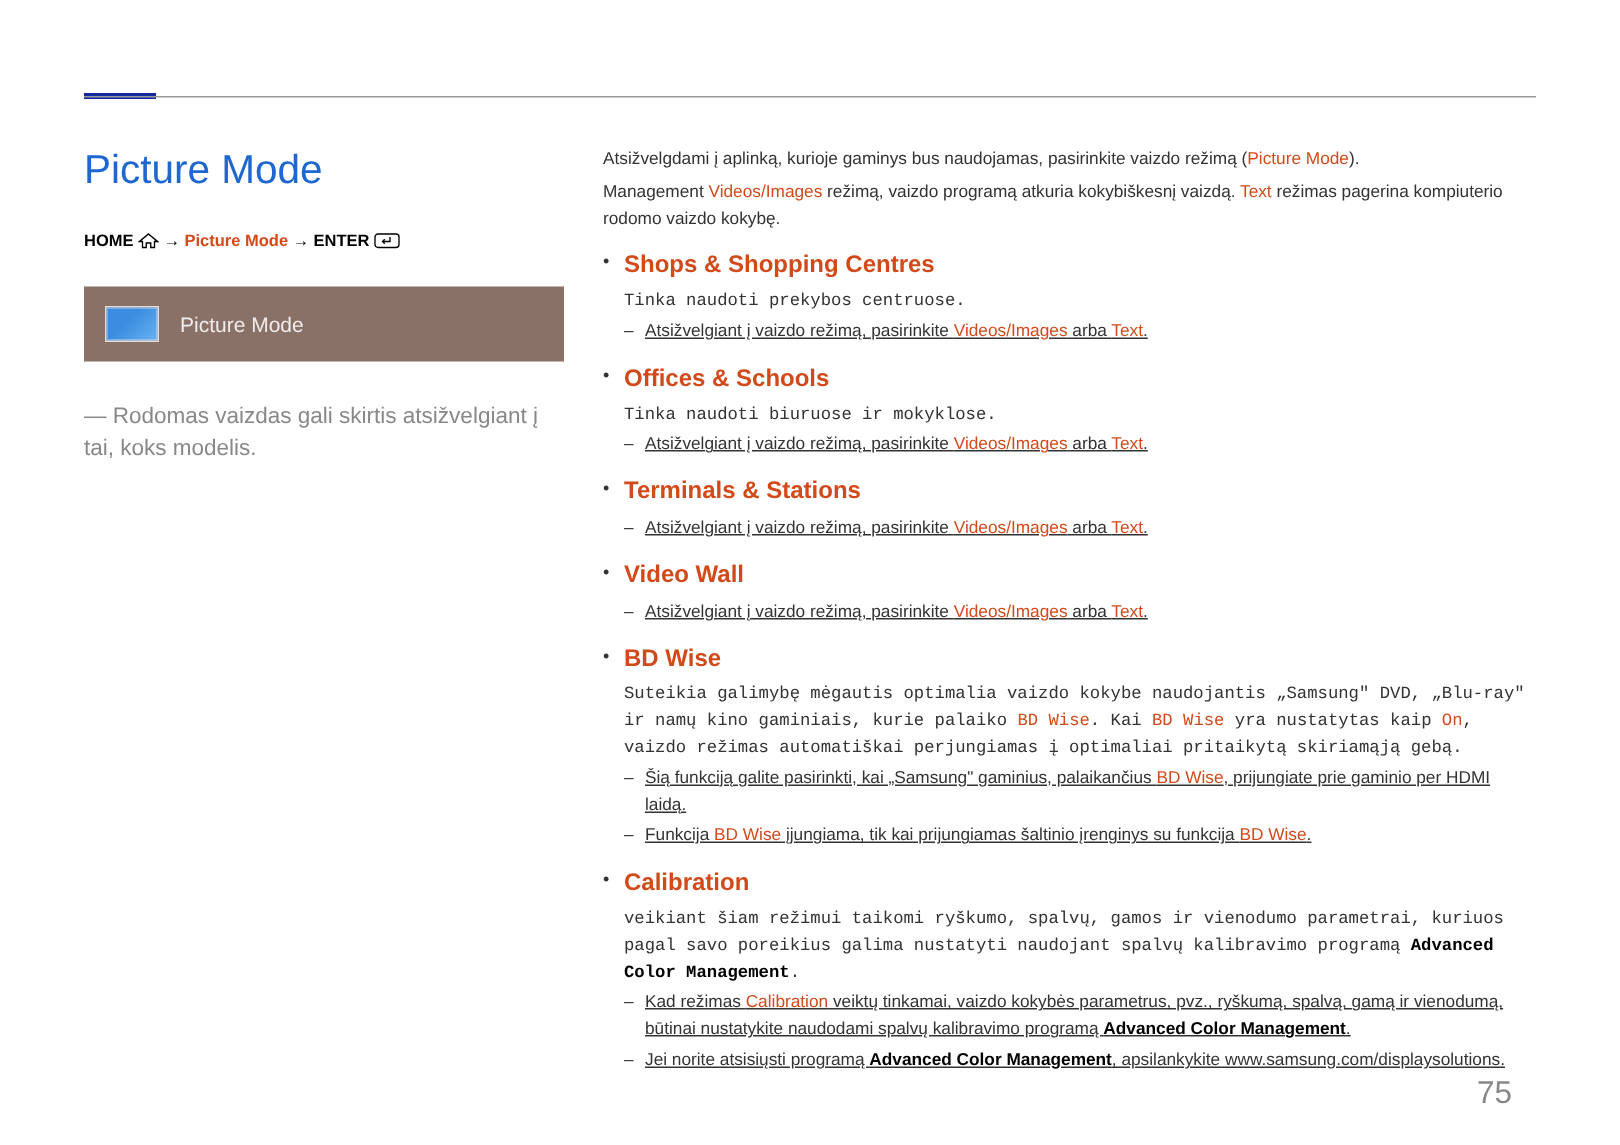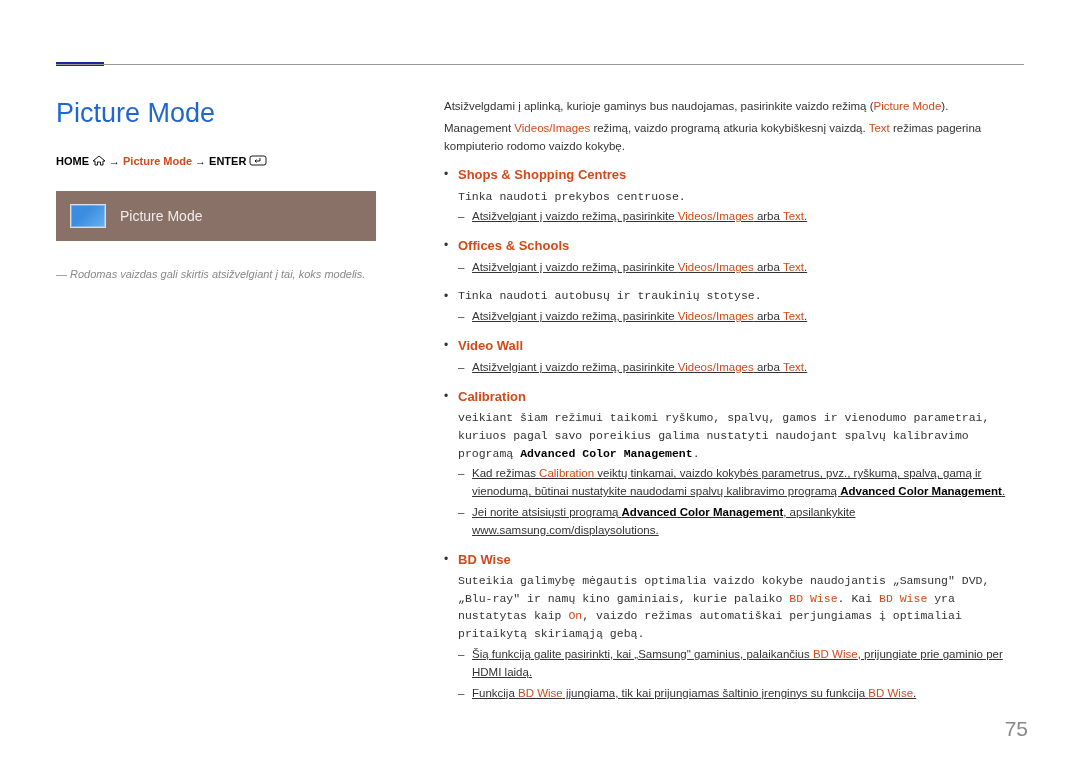--- a/index.html
+++ b/index.html
@@ -23,21 +23,20 @@
   .blue-tab {
     position: absolute;
     top: 62px;
     left: 56px;
     width: 48px;
     height: 4px;
     background: #1428a0;
   }
   .content {
     display: flex;
-    gap: 42px;
     margin-top: 48px;
   }
   .left-col {
     width: 320px;
     flex-shrink: 0;
   }
   .right-col {
     flex: 1;
     font-size: 11.5px;
     line-height: 1.55;
@@ -79,24 +78,23 @@
     background: linear-gradient(135deg, #3a8de0 40%, #6ab0f0 100%);
     border: 1px solid #ddd;
     box-shadow: inset 0 0 0 1px rgba(255,255,255,0.3);
   }
   .pm-bar-text {
     color: #f0eceb;
     font-size: 14px;
     font-weight: 400;
   }
   .note {
-    font-size: 11px;
+    font-size: 15px;
     color: #888;
     line-height: 1.4;
-    font-style: italic;
   }
   .hl { color: #d24a1a; }
   .bold { font-weight: bold; color: #000; }
   .right-col p { margin-bottom: 4px; }
   .bullet-list { list-style: none; }
   .bullet-list > li {
     position: relative;
     padding-left: 14px;
     margin-top: 10px;
   }
@@ -104,21 +102,21 @@
     content: "•";
     position: absolute;
     left: 0;
     top: 0;
     color: #333;
     font-size: 12px;
   }
   .bullet-list > li > .item-title {
     color: #d24a1a;
     font-weight: bold;
-    font-size: 13px;
+    font-size: 16px;
     display: block;
     margin-bottom: 2px;
   }
   .bullet-list > li > p {
     margin-bottom: 3px;
     font-family: Liberation Mono, monospace;
   }
   .sub-list { list-style: none; }
   .sub-list > li {
     position: relative;
@@ -129,21 +127,21 @@
   .sub-list > li::before {
     content: "–";
     position: absolute;
     left: 0;
     top: 0;
     color: #333;
   }
   .page-num {
     position: absolute;
     bottom: 22px;
-    right: 52px;
+    right: 72px;
     font-size: 21px;
     color: #888;
     font-weight: 300;
   }
   .arrow { font-size: 11px; }
 </style>
 </head>
 <body>
 
 <div class="blue-tab"></div>
@@ -194,54 +192,55 @@
       <li>
         <span class="item-title">Shops &amp; Shopping Centres</span>
         <p>Tinka naudoti prekybos centruose.</p>
         <ul class="sub-list">
           <li><span>Atsižvelgiant į vaizdo režimą, pasirinkite </span><span class="hl">Videos/Images</span><span> arba </span><span class="hl">Text</span><span>.</span></li>
         </ul>
       </li>
 
       <li>
         <span class="item-title">Offices &amp; Schools</span>
-        <ul class="sub-list">
-          <li><span>Atsižvelgiant į vaizdo režimą, pasirinkite </span><span class="hl">Videos/Images</span><span> arba </span><span class="hl">Text</span><span>.</span></li>
-        </ul>
-      </li>
-
-      <li>
-        <p>Tinka naudoti autobusų ir traukinių stotyse.</p>
+        <p>Tinka naudoti biuruose ir mokyklose.</p>
+        <ul class="sub-list">
+          <li><span>Atsižvelgiant į vaizdo režimą, pasirinkite </span><span class="hl">Videos/Images</span><span> arba </span><span class="hl">Text</span><span>.</span></li>
+        </ul>
+      </li>
+
+      <li>
+        <span class="item-title">Terminals &amp; Stations</span>
         <ul class="sub-list">
           <li><span>Atsižvelgiant į vaizdo režimą, pasirinkite </span><span class="hl">Videos/Images</span><span> arba </span><span class="hl">Text</span><span>.</span></li>
         </ul>
       </li>
 
       <li>
         <span class="item-title">Video Wall</span>
         <ul class="sub-list">
           <li><span>Atsižvelgiant į vaizdo režimą, pasirinkite </span><span class="hl">Videos/Images</span><span> arba </span><span class="hl">Text</span><span>.</span></li>
+        </ul>
+      </li>
+
+      <li>
+        <span class="item-title">BD Wise</span>
+        <p><span>Suteikia galimybę mėgautis optimalia vaizdo kokybe naudojantis „Samsung" DVD, „Blu-ray" ir namų kino gaminiais, kurie palaiko </span><span class="hl">BD Wise</span><span>. Kai </span><span class="hl">BD Wise</span><span> yra nustatytas kaip </span><span class="hl">On</span><span>, vaizdo režimas automatiškai perjungiamas į optimaliai pritaikytą skiriamąją gebą.</span></p>
+        <ul class="sub-list">
+          <li><span>Šią funkciją galite pasirinkti, kai „Samsung" gaminius, palaikančius </span><span class="hl">BD Wise</span><span>, prijungiate prie gaminio per HDMI laidą.</span></li>
+          <li><span>Funkcija </span><span class="hl">BD Wise</span><span> įjungiama, tik kai prijungiamas šaltinio įrenginys su funkcija </span><span class="hl">BD Wise</span><span>.</span></li>
         </ul>
       </li>
 
       <li>
         <span class="item-title">Calibration</span>
         <p><span>veikiant šiam režimui taikomi ryškumo, spalvų, gamos ir vienodumo parametrai, kuriuos pagal savo poreikius galima nustatyti naudojant spalvų kalibravimo programą </span><span class="bold">Advanced Color Management</span><span>.</span></p>
         <ul class="sub-list">
           <li><span>Kad režimas </span><span class="hl">Calibration</span><span> veiktų tinkamai, vaizdo kokybės parametrus, pvz., ryškumą, spalvą, gamą ir vienodumą, būtinai nustatykite naudodami spalvų kalibravimo programą </span><span class="bold">Advanced Color Management</span><span>.</span></li>
           <li><span>Jei norite atsisiųsti programą </span><span class="bold">Advanced Color Management</span><span>, apsilankykite www.samsung.com/displaysolutions.</span></li>
-        </ul>
-      </li>
-
-      <li>
-        <span class="item-title">BD Wise</span>
-        <p><span>Suteikia galimybę mėgautis optimalia vaizdo kokybe naudojantis „Samsung" DVD, „Blu-ray" ir namų kino gaminiais, kurie palaiko </span><span class="hl">BD Wise</span><span>. Kai </span><span class="hl">BD Wise</span><span> yra nustatytas kaip </span><span class="hl">On</span><span>, vaizdo režimas automatiškai perjungiamas į optimaliai pritaikytą skiriamąją gebą.</span></p>
-        <ul class="sub-list">
-          <li><span>Šią funkciją galite pasirinkti, kai „Samsung" gaminius, palaikančius </span><span class="hl">BD Wise</span><span>, prijungiate prie gaminio per HDMI laidą.</span></li>
-          <li><span>Funkcija </span><span class="hl">BD Wise</span><span> įjungiama, tik kai prijungiamas šaltinio įrenginys su funkcija </span><span class="hl">BD Wise</span><span>.</span></li>
         </ul>
       </li>
 
     </ul>
   </div>
 </div>
 
 <div class="page-num">75</div>
 
 </body></html>

